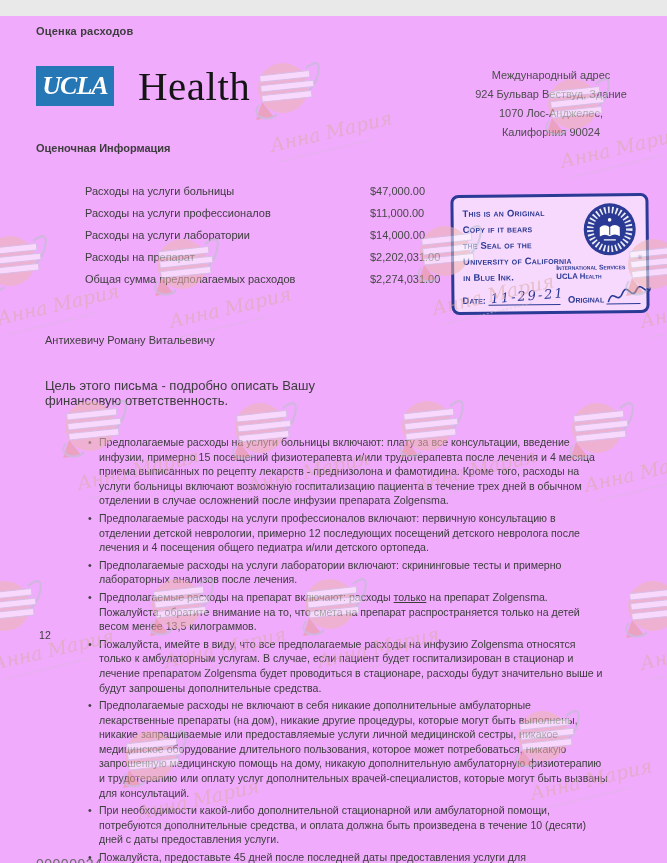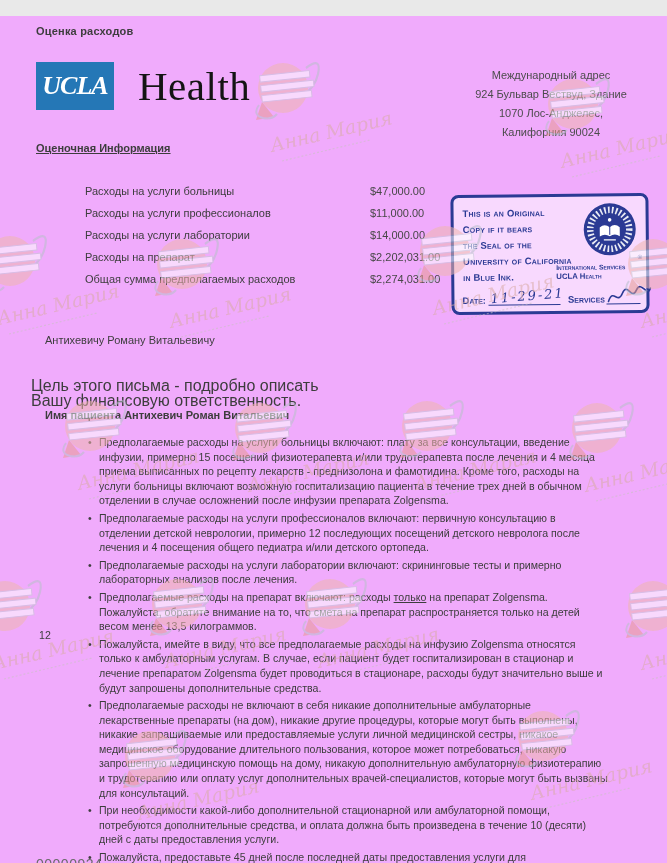--- a/index.html
+++ b/index.html
@@ -5,34 +5,34 @@
   html,body{margin:0;padding:0;background:#e9e9e9;}
   .page{
     position:relative;width:667px;height:863px;margin:16px auto;
     background:#f0abfc;overflow:hidden;
     font-family:"Liberation Sans",sans-serif;color:#3d3d3d;
   }
   
   .doc-title{position:absolute;left:36px;top:9px;font-size:11px;font-weight:700;letter-spacing:.2px;}
   .logo{position:absolute;left:36px;top:46px;display:flex;align-items:center;}
   .ucla-box{
-    background:#2577b6;color:#fff;width:78px;height:48px;
+    background:#2577b6;color:#fff;width:78px;height:40px;
     display:flex;align-items:center;justify-content:center;
     font-family:"Liberation Serif",serif;font-weight:700;font-style:italic;
     font-size:26px;letter-spacing:-1px;
   }
   .health{
     font-family:"Liberation Serif",serif;font-size:41px;color:#141414;
     margin-left:24px;letter-spacing:.5px;
   }
   .address{
     position:absolute;right:16px;top:50px;width:200px;
     text-align:center;font-size:11px;line-height:19px;color:#4c4c4c;
   }
-  .section-label{position:absolute;left:36px;top:126px;font-size:11px;font-weight:700;text-decoration:underline;}
+  .section-label{position:absolute;left:36px;top:126px;font-size:11px;font-weight:700;}
 
   
   .estimate{position:absolute;left:45px;top:168px;width:420px;font-size:11px;}
   .est-intro{width:300px;line-height:14px;margin-bottom:12px;}
   .est-row{display:flex;margin-bottom:8px;line-height:14px;padding-left:40px;}
   .est-label{width:285px;}
   .est-amount{color:#474747;}
 
   
   .stamp{
@@ -65,21 +65,21 @@
     position:absolute;left:2px;bottom:1px;white-space:nowrap;
     font-family:"DejaVu Serif",serif;font-style:italic;font-weight:400;
     font-size:13px;transform:rotate(-4deg);letter-spacing:2px;
   }
   .initials-label{margin:0 2px 0 8px;}
   .initials-fill{flex:1;border-bottom:1.6px solid #2b3a94;position:relative;height:18px;}
   .initials-fill svg{position:absolute;left:0;bottom:-4px;}
 
   
   .recipient{position:absolute;left:45px;top:318px;font-size:11px;}
-  .purpose{position:absolute;left:31px;top:362px;width:330px;font-size:16px;line-height:15px;}
+  .purpose{position:absolute;left:45px;top:362px;width:330px;font-size:13px;line-height:15px;}
   .patient-line{position:absolute;left:45px;top:393px;font-size:11px;font-weight:700;}
 
   .bullets{position:absolute;left:88px;top:419px;width:520px;font-size:10.6px;line-height:14.6px;}
   .bullet{position:relative;padding-left:11px;margin-bottom:3px;}
   .bullet .marker{position:absolute;left:0;top:0;}
   .u{text-decoration:underline;}
 
   .margin-num{position:absolute;left:39px;top:613px;font-size:10.6px;}
   .footer-num{position:absolute;left:36px;top:840px;font-size:14px;color:#6b6b6b;letter-spacing:.5px;}
 
@@ -172,32 +172,31 @@
     <div class="stamp-service">
       <div class="svc1">International Services</div>
       <div class="svc2">UCLA Health</div>
     </div>
 
     <div class="stamp-dateline">
       <span class="date-label">Date:</span>
       <span class="date-fill">
         <span class="date-value">11-29-21</span>
       </span>
-      <span class="initials-label">Services</span>
+      <span class="initials-label">Original</span>
       <span class="initials-fill">
         <svg width="46" height="22" viewBox="0 0 46 22">
           <path d="M2 16 C7 2 11 20 16 8 S25 16 30 5 S41 14 44 3" stroke="#2b3a94" stroke-width="1.6" fill="none" stroke-linecap="round"></path>
         </svg>
       </span>
     </div>
   </div>
 
   <div class="recipient">Антихевичу Роману Витальевичу</div>
   <div class="purpose">Цель этого письма - подробно описать Вашу финансовую ответственность.</div>
-  <div class="patient-line">Имя пациента Антихевич Роман Витальевич</div>
 
   <div class="bullets">
     <div class="bullet">
       <span class="marker">•</span>
       <span>Предполагаемые расходы на услуги больницы включают: плату за все консультации, введение инфузии, примерно 15 посещений физиотерапевта и/или трудотерапевта после лечения и 4 месяца приема выписанных по рецепту лекарств - преднизолона и фамотидина. Кроме того, расходы на услуги больницы включают возможную госпитализацию пациента в течение трех дней в обычном отделении в случае осложнений после инфузии препарата Zolgensma.</span>
     </div>
     <div class="bullet">
       <span class="marker">•</span>
       <span>Предполагаемые расходы на услуги профессионалов включают: первичную консультацию в отделении детской неврологии, примерно 12 последующих посещений детского невролога после лечения и 4 посещения общего педиатра и/или детского ортопеда.</span>
     </div>

